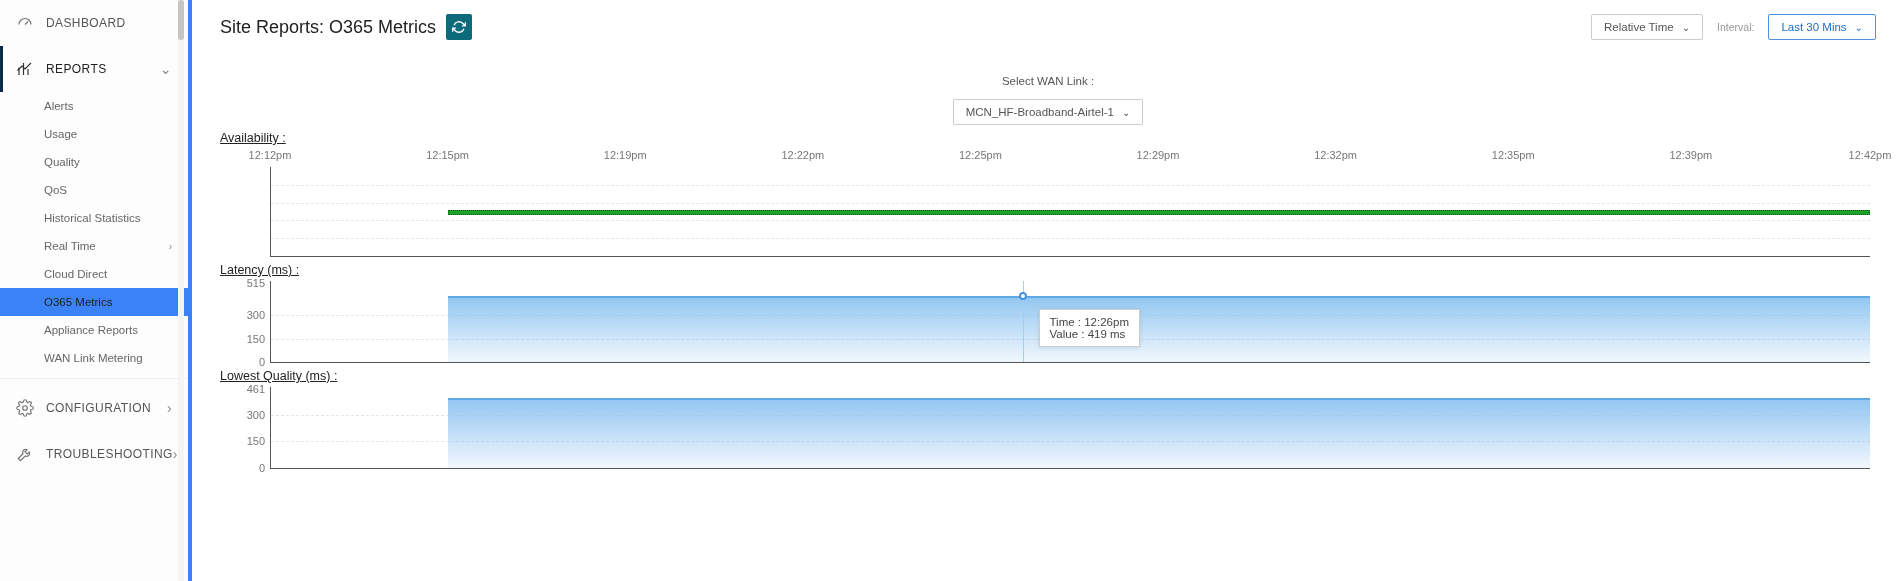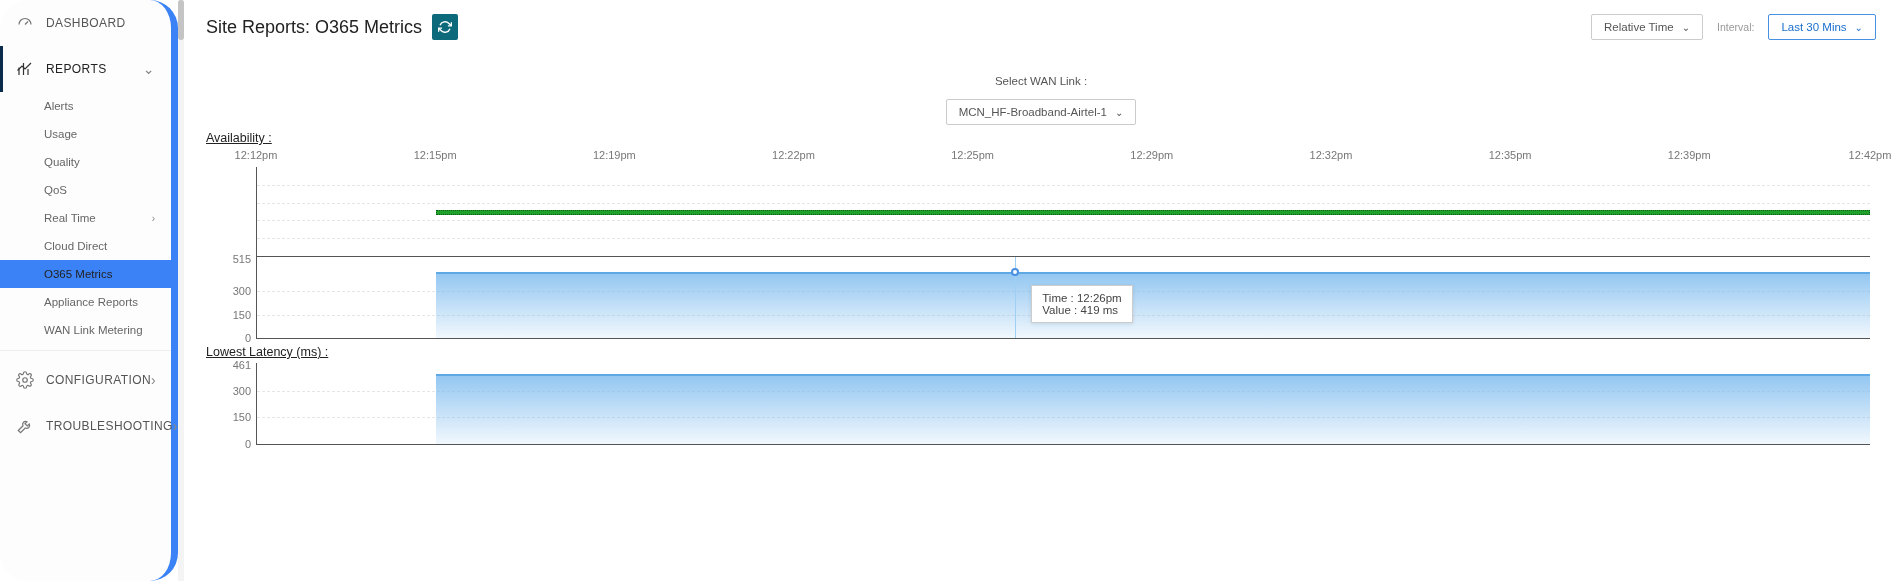--- a/index.html
+++ b/index.html
@@ -7,25 +7,24 @@
       font-family: -apple-system, BlinkMacSystemFont, "Segoe UI", Arial, sans-serif;
       font-size: 12px;
       color: #333;
       background: #fff;
       display: flex;
       height: 581px;
       width: 1904px;
       overflow: hidden;
     }
     .sidebar {
-      width: 178px;
-      border-right: 7px solid #3b82f6;
+      width: 192px;
+      border-right: 4px solid #3b82f6;
       background: #fdfdfd;
       position: relative;
-      border-radius: 28px;
     }
     .nav-item {
       display: flex;
       align-items: center;
       padding: 14px 16px;
       cursor: pointer;
       color: #555;
       font-size: 12px;
       letter-spacing: 0.4px;
       position: relative;
@@ -248,20 +247,23 @@
         <span>Alerts</span>
       </div>
     <div class="subitem">
         <span>Usage</span>
       </div>
     <div class="subitem">
         <span>Quality</span>
       </div>
     <div class="subitem">
         <span>QoS</span>
+      </div>
+    <div class="subitem">
+        <span>Historical Statistics</span>
       </div>
     <div class="subitem">
       <span>Real Time</span>
       <span class="chevron">›</span>
     </div>
     <div class="subitem">
         <span>Cloud Direct</span>
       </div>
     <div class="subitem selected">
         <span>O365 Metrics</span>
@@ -351,39 +353,40 @@
     </div>
     <div class="chart-plot">
       <div class="grid-row" style="top:20%"></div>
       <div class="grid-row" style="top:40%"></div>
       <div class="grid-row" style="top:60%"></div>
       <div class="grid-row" style="top:80%"></div>
       <div class="avail-line" style="left:11.1%; right:0%; top:48%;"></div>
     </div>
   </div>
 
+  <div class="section-title">Latency (ms) :</div>
   <div class="chart latency">
     <div class="chart-plot">
       <span class="ylabel" style="top:2%">515</span>
       <span class="ylabel" style="top:42%">300</span>
       <span class="ylabel" style="top:71%">150</span>
       <span class="ylabel" style="top:100%">0</span>
       <div class="grid-row" style="top:42%"></div>
       <div class="grid-row" style="top:71%"></div>
       <div class="area-fill" style="left:11.1%; right:0; height:81%;"></div>
       <div class="hover-line" style="left:47%;"></div>
       <div class="hover-dot" style="left:47%; top:19%;"></div>
       <div class="tooltip" style="left:48%; top:35%;">
         <div>Time : 12:26pm</div>
         <div>Value : 419 ms</div>
       </div>
     </div>
   </div>
 
-  <div class="section-title">Lowest Latency (ms) :</div>
+  <div class="section-title">Lowest Quality (ms) :</div>
   <div class="chart lowest">
     <div class="chart-plot">
       <span class="ylabel" style="top:2%">461</span>
       <span class="ylabel" style="top:35%">300</span>
       <span class="ylabel" style="top:67%">150</span>
       <span class="ylabel" style="top:100%">0</span>
       <div class="grid-row" style="top:35%"></div>
       <div class="grid-row" style="top:67%"></div>
       <div class="area-fill" style="left:11.1%; right:0; height:87%;"></div>
     </div>

